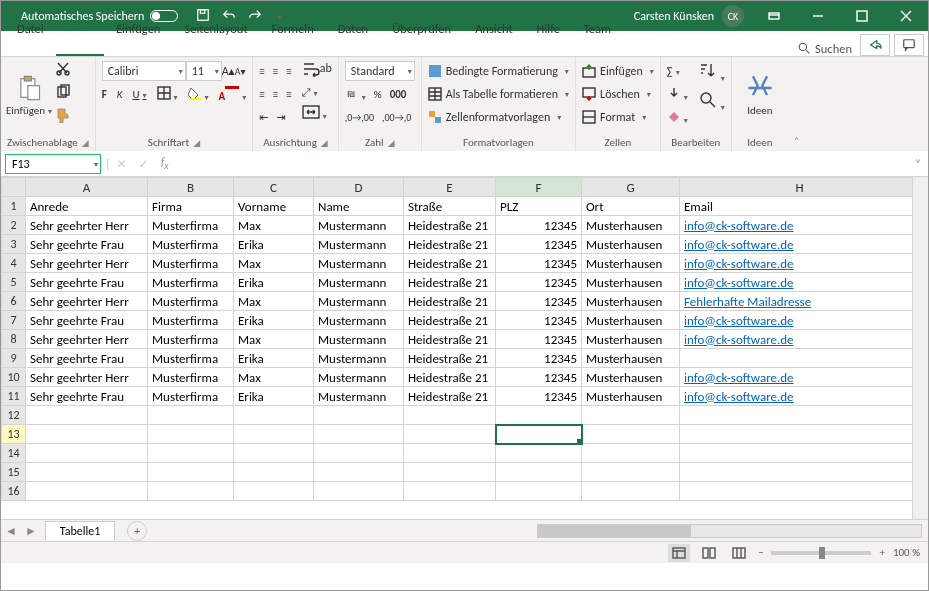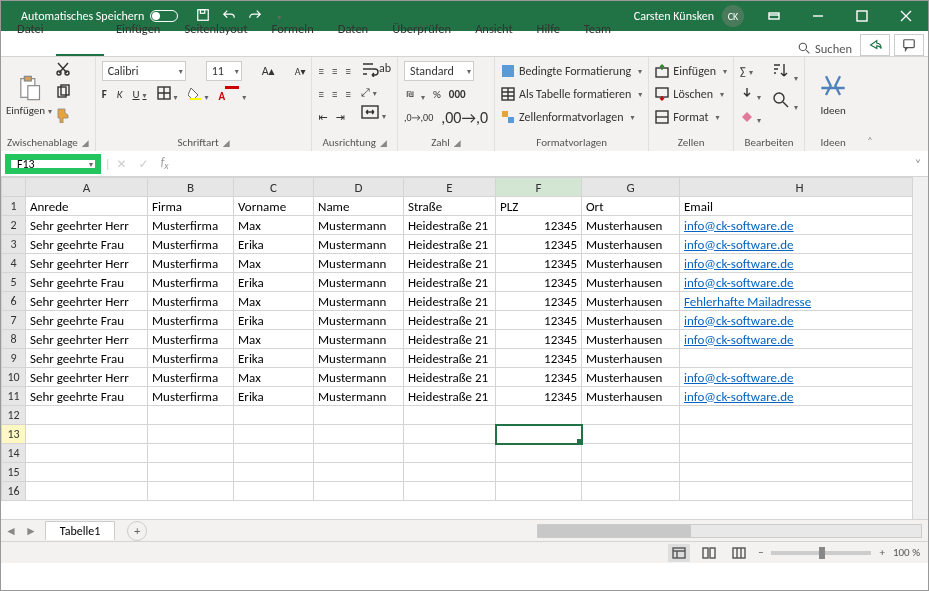--- a/index.html
+++ b/index.html
@@ -30,30 +30,30 @@
 
 .ribbon-body { height: 94px; background: #f3f2f1; display: flex; font-size: 11px; color: #333; }
 .ribbon-group { border-right: 1px solid #e1dfdd; display: flex; flex-direction: column; padding: 4px 6px 0 6px; }
 .ribbon-group .content { flex: 1; display: flex; align-items: flex-start; gap: 4px; }
 .ribbon-group .label { text-align: center; font-size: 11px; color: #555; padding: 2px 0; display: flex; justify-content: center; align-items: center; gap: 4px; }
 .ribbon-group .label .launcher { font-size: 9px; color: #888; }
 .rbtn { display: flex; flex-direction: column; align-items: center; justify-content: center; gap: 2px; padding: 2px 4px; cursor: pointer; }
 .rbtn.big { width: 44px; height: 68px; }
 .rbtn svg, .rbtn .icon-ph { width: 28px; height: 28px; }
 .rrow { display: flex; flex-direction: column; gap: 4px; }
-.hrow { display: flex; align-items: center; gap: 20px; height: 20px; }
+.hrow { display: flex; align-items: center; gap: 0; height: 20px; }
 .hrow svg { width: 14px; height: 14px; }
 .combo { border: 1px solid #ccc; background: #fff; font-size: 12px; height: 20px; display: flex; align-items: center; justify-content: space-between; padding: 0 2px 0 5px; }
 .dd::after { content: '▾'; font-size: 8px; margin-left: 3px; color: #666; }
 .gline { display: flex; align-items: center; gap: 4px; font-size: 12px; height: 20px; cursor: pointer; }
 .gline svg { width: 14px; height: 14px; }
 
 
 .formula-row { height: 26px; display: flex; align-items: center; border-bottom: 1px solid #d4d4d4; font-size: 12px; }
-.name-box { width: 96px; border: 6px solid #22c55e; margin: 2px 4px; height: 20px; display: flex; align-items: center; justify-content: space-between; padding: 0 2px 0 6px; }
+.name-box { width: 96px; border: 1px solid #22c55e; margin: 2px 4px; height: 20px; display: flex; align-items: center; justify-content: space-between; padding: 0 2px 0 6px; }
 .fx-btn { padding: 0 6px; color: #999; cursor: pointer; }
 .fx-btn.dim { opacity: 0.5; }
 .formula-input { flex: 1; height: 20px; border: none; outline: none; padding: 0 4px; font-size: 12px; }
 .fb-expand { width: 20px; text-align: center; color: #888; }
 
 
 .grid-wrap { position: relative; }
 .grid { border-collapse: collapse; table-layout: fixed; font-size: 13px; color: #000; }
 .grid th, .grid td { border: 1px solid #d4d4d4; padding: 0 4px; height: 19px; white-space: nowrap; overflow: hidden; }
 .grid th { background: #e6e6e6; font-weight: normal; color: #333; text-align: center; }
@@ -283,21 +283,21 @@
           </div>
         <div class="hrow" style="gap:8px">
           <span class="dd"><svg width="14" height="14" viewBox="0 0 14 14" class="icon-stroke">
                 <text x="2" y="11" font-size="11" stroke="none" fill="#333">₪</text>
               </svg></span>
           <span>%</span>
           <span style="font-weight:bold">000</span>
         </div>
         <div class="hrow" style="gap:8px">
           <span style="font-size:10px">,0→,00</span>
-          <span style="font-size:16px">,00→,0</span>
+          <span style="font-size:10px">,00→,0</span>
         </div>
       </div>
     </div>
     <div class="label">
         <span>Zahl</span>
         <span class="launcher">◢</span>
       </div>
   </div>
 
   <div class="ribbon-group">

